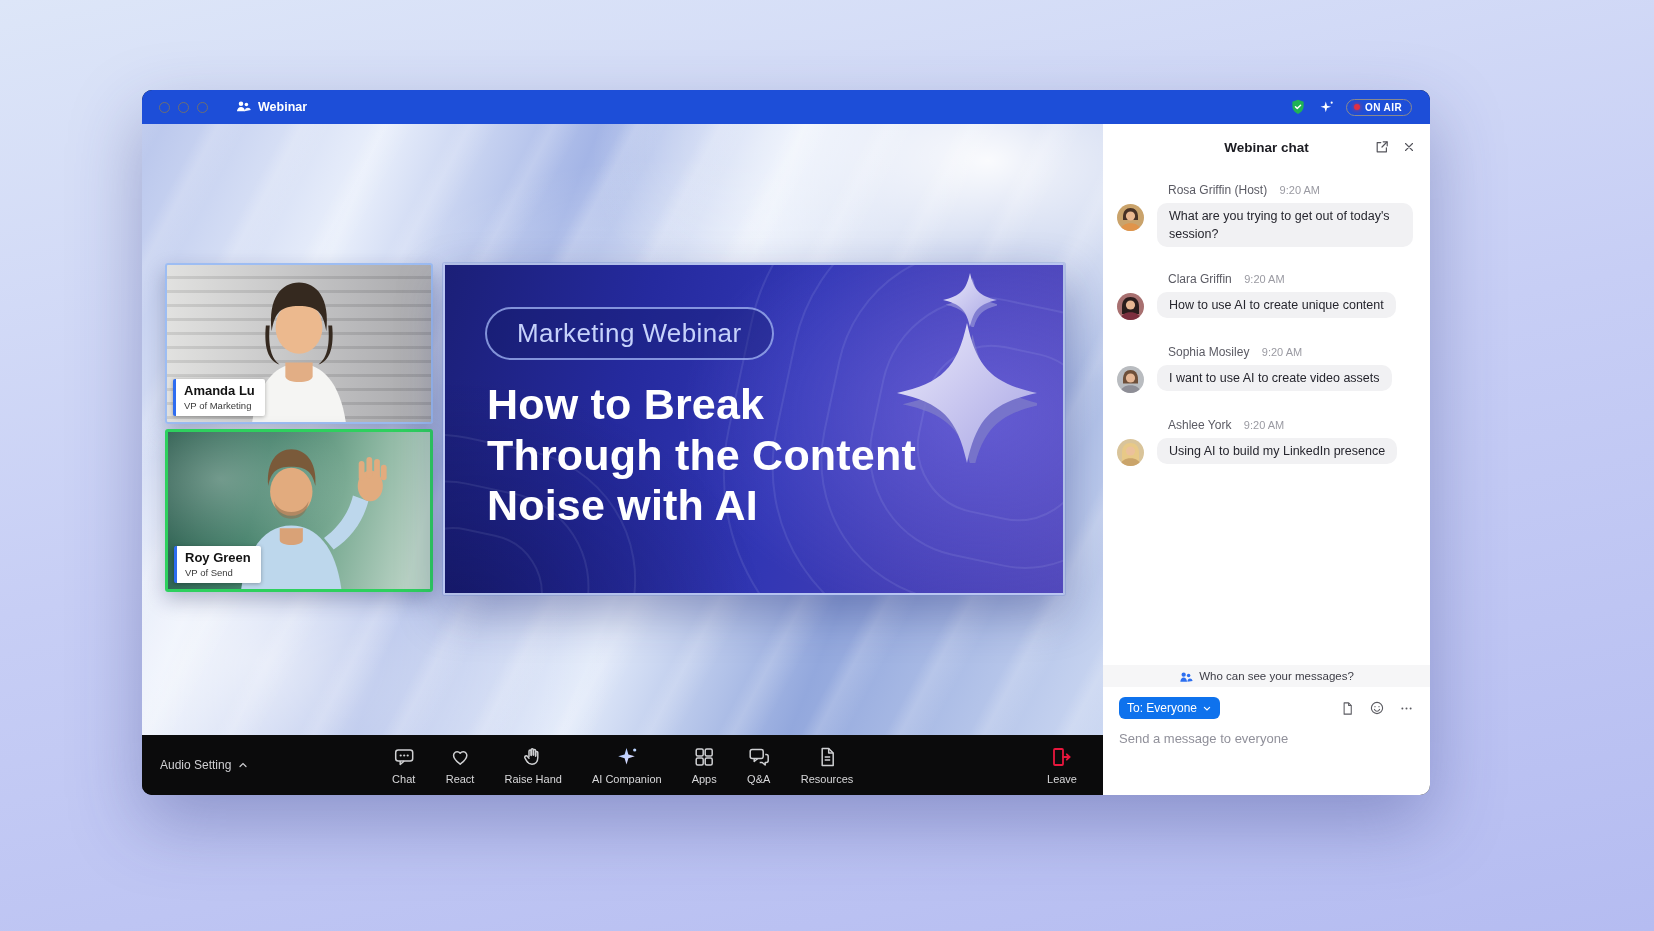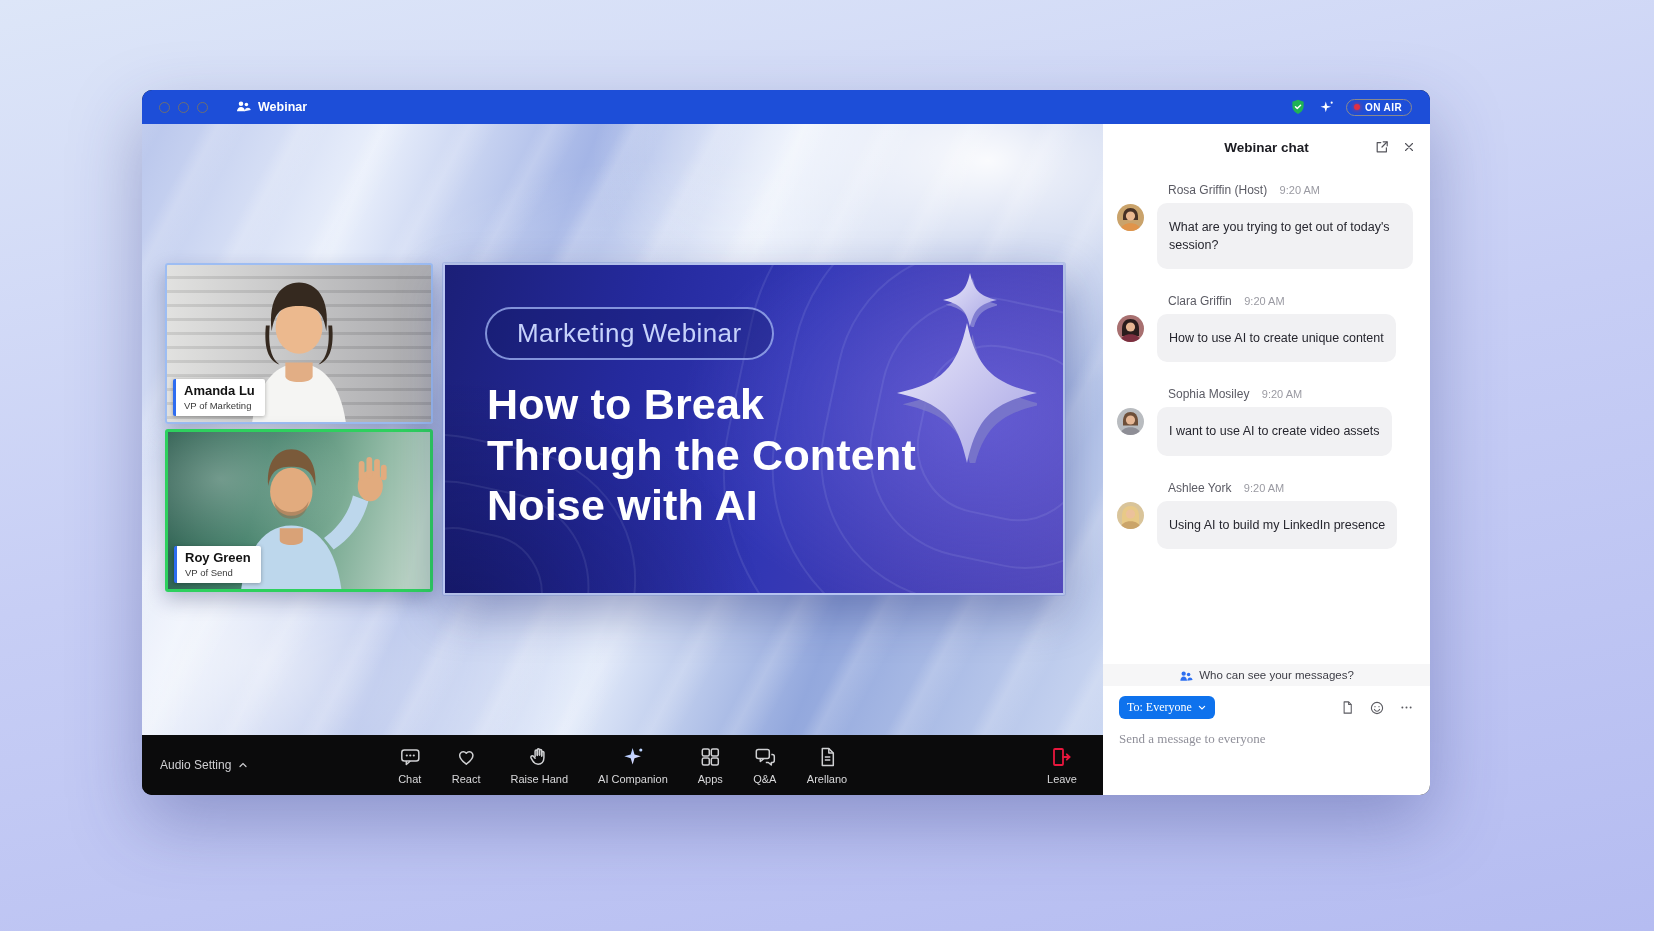--- a/index.html
+++ b/index.html
@@ -84,26 +84,26 @@
   .icon-btn { background:none; border:0; padding:0; cursor:pointer; display:flex; align-items:center; }
 
   .messages { flex:1; overflow:hidden; padding-top:10px; }
   .msg { padding:0 16px 0 14px; margin-bottom:22px; }
   .msg-head { margin-left:51px; margin-bottom:5px; }
   .msg-name { font-size:12px; color:#5b5b64; }
   .msg-time { font-size:11px; color:#9a9aa2; margin-left:8px; }
   .msg-row { display:flex; gap:13px; align-items:flex-start; }
   .avatar { width:27px; height:27px; border-radius:50%; overflow:hidden; flex:none; margin-top:1px; }
   .avatar svg { display:block; }
-  .bubble { display:inline-block; background:#f1f1f3; border-radius:10px; padding:15px 12px;
+  .bubble { display:inline-block; background:#f1f1f3; border-radius:10px; padding:4px 12px;
             font-size:12.5px; color:#26262e; line-height:1.45; max-width:256px; }
 
   .privacy-strip { flex:none; height:22px; background:#f6f6f7; display:flex; align-items:center;
                    justify-content:center; gap:6px; font-size:11.5px; color:#3d3d46; }
-  .compose { flex:none; padding:10px 16px 48px;font-family:Liberation Serif, serif; }
+  .compose { flex:none; padding:10px 16px 48px; }
   .compose-top { display:flex; align-items:center; }
   .to-pill { background:#0e72ed; color:#fff; font-size:12px; border:0; border-radius:6px; padding:4px 8px;
              display:flex; align-items:center; gap:5px; cursor:pointer; font-family:inherit; }
   .compose-top .sp { flex:1; }
   .compose-icons { display:flex; align-items:center; gap:14px; }
   .composer-input { border:0; outline:0; width:100%; font-size:13px; color:#333; padding:12px 0 0;
                     background:transparent; font-family:inherit; }
   .composer-input::placeholder { color:#90909a; }
 </style>
 </head>
@@ -311,21 +311,21 @@
             <span>Q&amp;A</span>
           </button>
           <button class="tb-btn">
             <span class="ic">
               <svg width="24" height="24" viewBox="0 0 24 24" fill="none" stroke="#cfd0d2" stroke-width="1.5" stroke-linejoin="round">
                   <path d="M7 3.5h6.5L18 8v12.5H7z"></path>
                   <path d="M13.5 3.5V8H18"></path>
                   <path d="M9.5 12h5.5M9.5 15h5.5"></path>
                 </svg>
             </span>
-            <span>Arellano</span>
+            <span>Resources</span>
           </button>
         </div>
 
         <div class="tb-end">
           <button class="tb-btn">
             <span class="ic">
               <svg width="24" height="24" viewBox="0 0 24 24" fill="none" stroke="#e8173d" stroke-width="1.8" stroke-linecap="round" stroke-linejoin="round">
                   <rect x="4" y="4" width="9" height="16" rx="1"></rect>
                   <path d="M13 12h6.5"></path>
                   <path d="M16.8 9.3l2.7 2.7-2.7 2.7"></path>

